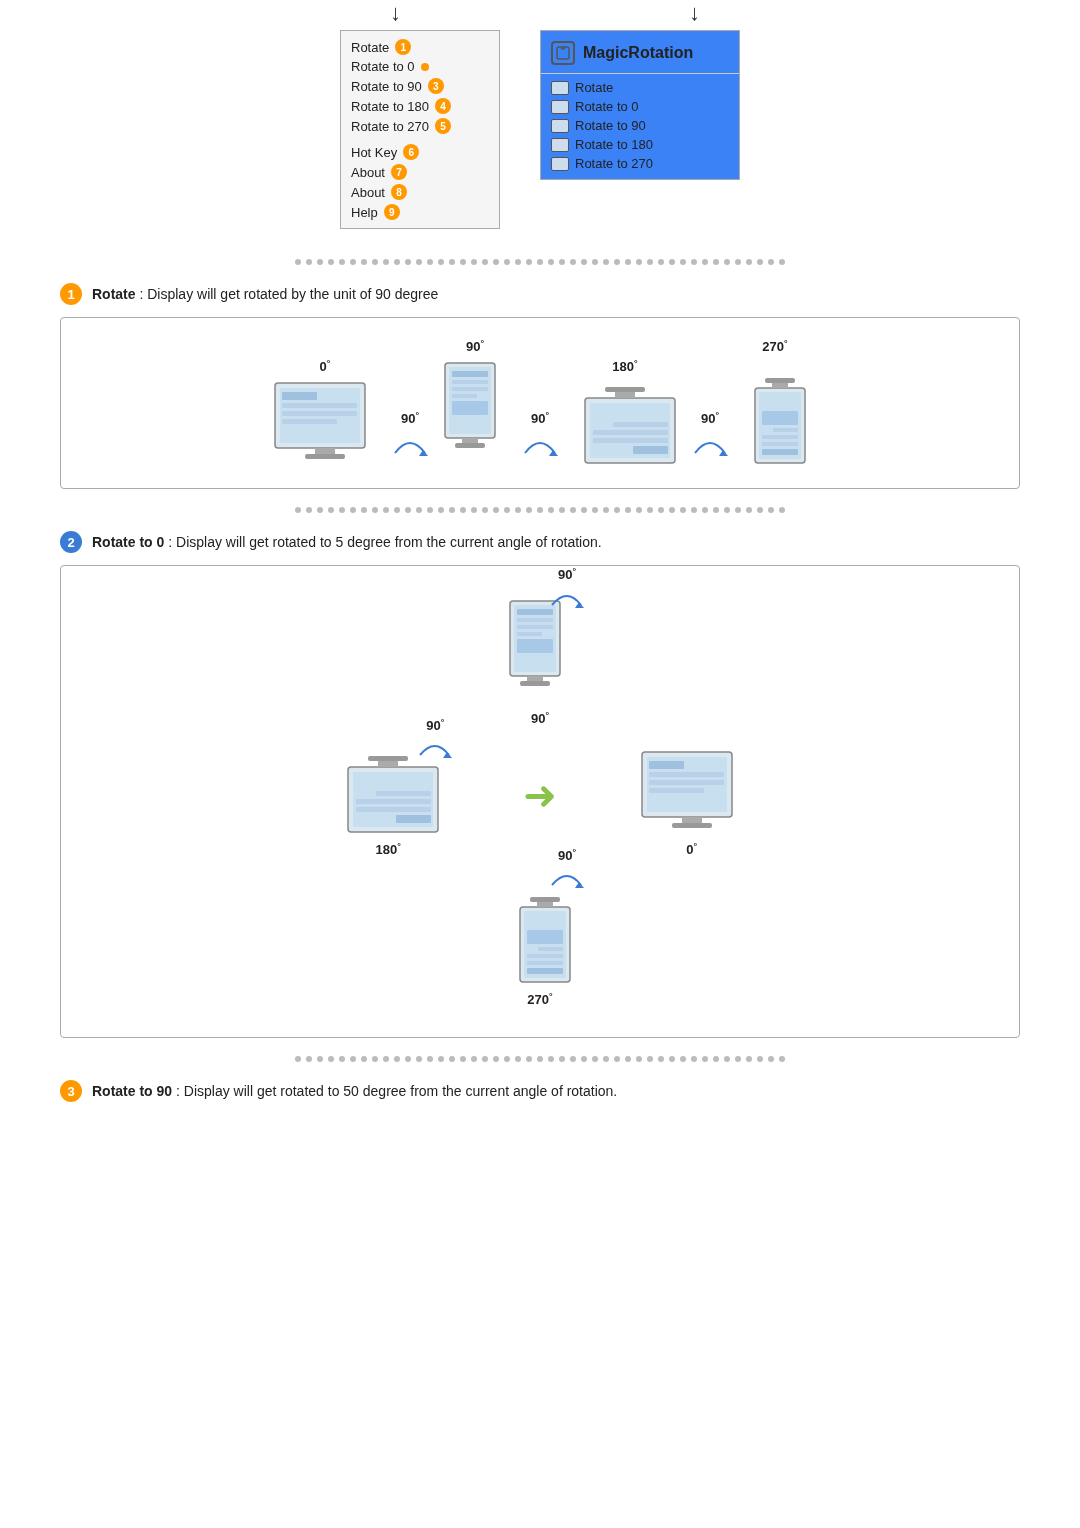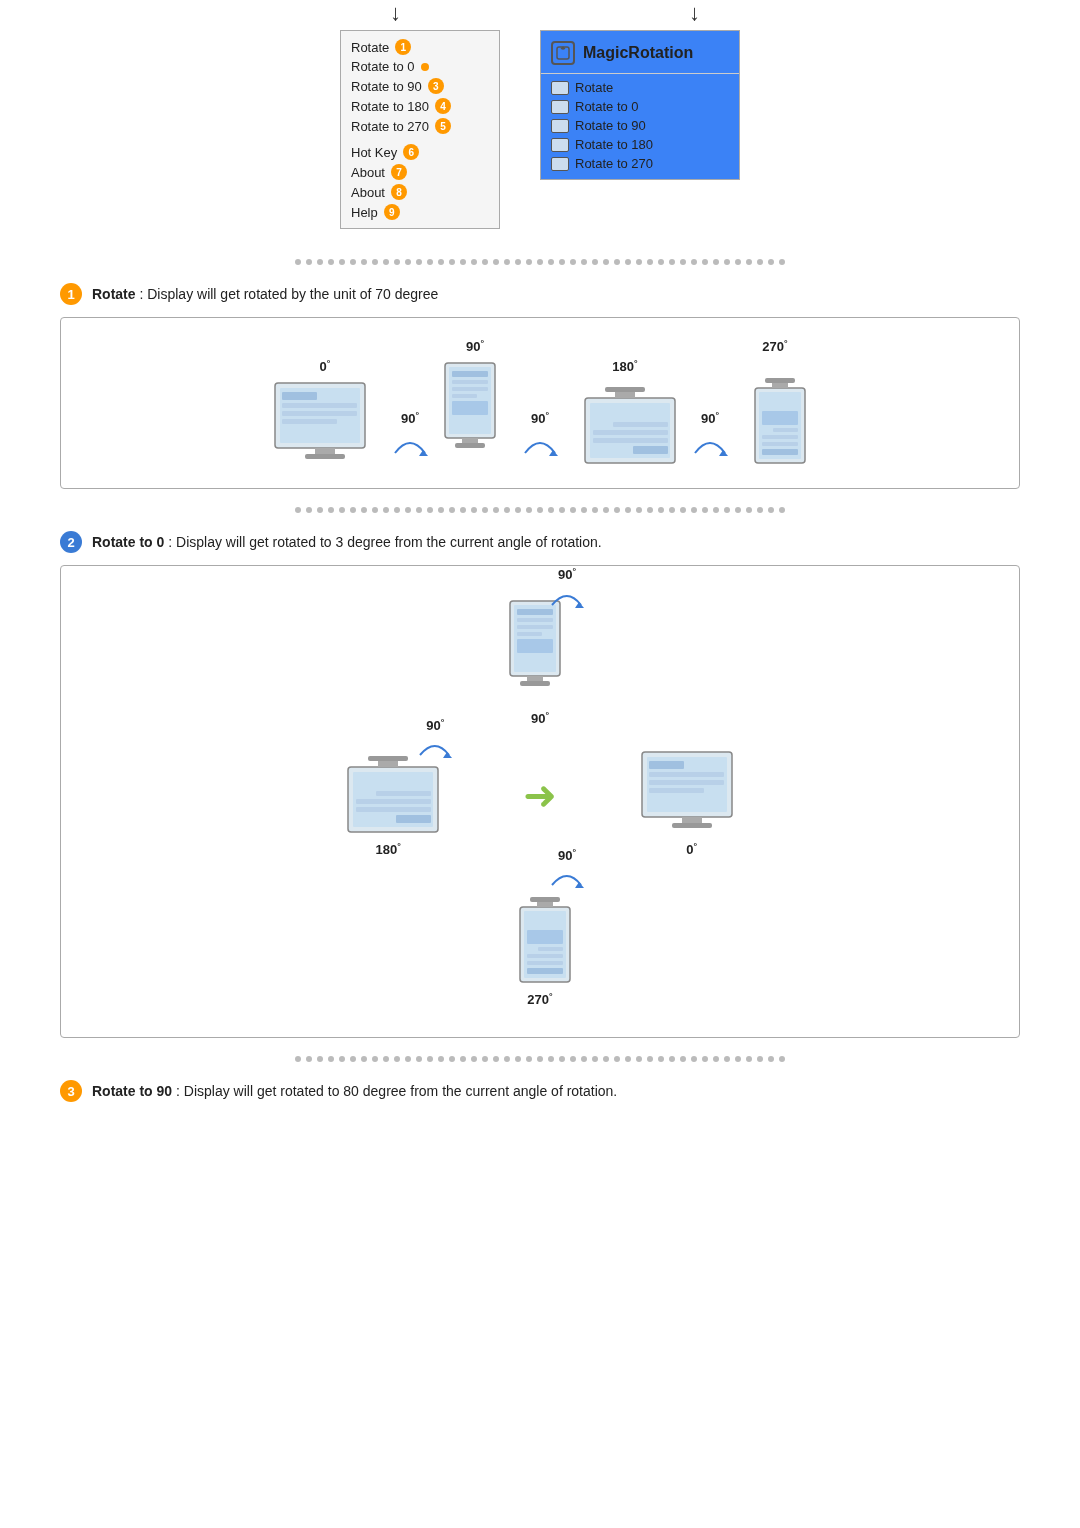--- a/index.html
+++ b/index.html
@@ -315,21 +315,21 @@
     <span></span>
     <span></span>
     <span></span>
 </div>
 
 <div class="section-header">
   <div class="section-badge badge-orange">
     <span>1</span>
   </div>
   <div class="section-header-text">
-    <strong>Rotate</strong><span> : </span><span>Display will get rotated by the unit of 70 degree</span>
+    <strong>Rotate</strong><span> : </span><span>Display will get rotated by the unit of 90 degree</span>
   </div>
 </div>
 
 <div class="illustration-box">
   <div class="monitor-row">
 
     <div class="monitor-item">
       <div class="degree-label">0<sup>°</sup></div>
       <svg width="110" height="90" viewBox="0 0 110 90">
 
@@ -463,21 +463,21 @@
     <span></span>
     <span></span>
     <span></span>
 </div>
 
 <div class="section-header">
   <div class="section-badge badge-blue">
     <span>2</span>
   </div>
   <div class="section-header-text">
-    <strong>Rotate to 0</strong><span> : </span><span>Display will get rotated to 3 degree from the current angle of rotation.</span>
+    <strong>Rotate to 0</strong><span> : </span><span>Display will get rotated to 5 degree from the current angle of rotation.</span>
   </div>
 </div>
 
 <div class="illustration-box" style="padding:30px 40px;">
 
   <div style="display:flex;justify-content:center;gap:60px;margin-bottom:20px;">
 
     <div style="display:flex;flex-direction:column;align-items:center;position:relative;">
       <div style="position:absolute;top:-30px;right:-10px;text-align:center;">
         <div style="font-size:13px;font-weight:bold;">90<sup style="font-size:9px;">°</sup></div>
@@ -615,15 +615,15 @@
     <span></span>
     <span></span>
     <span></span>
 </div>
 
 <div class="section-header">
   <div class="section-badge badge-orange">
     <span>3</span>
   </div>
   <div class="section-header-text">
-    <strong>Rotate to 90</strong><span> : </span><span>Display will get rotated to 80 degree from the current angle of rotation.</span>
+    <strong>Rotate to 90</strong><span> : </span><span>Display will get rotated to 50 degree from the current angle of rotation.</span>
   </div>
 </div>
 
 </body></html>

